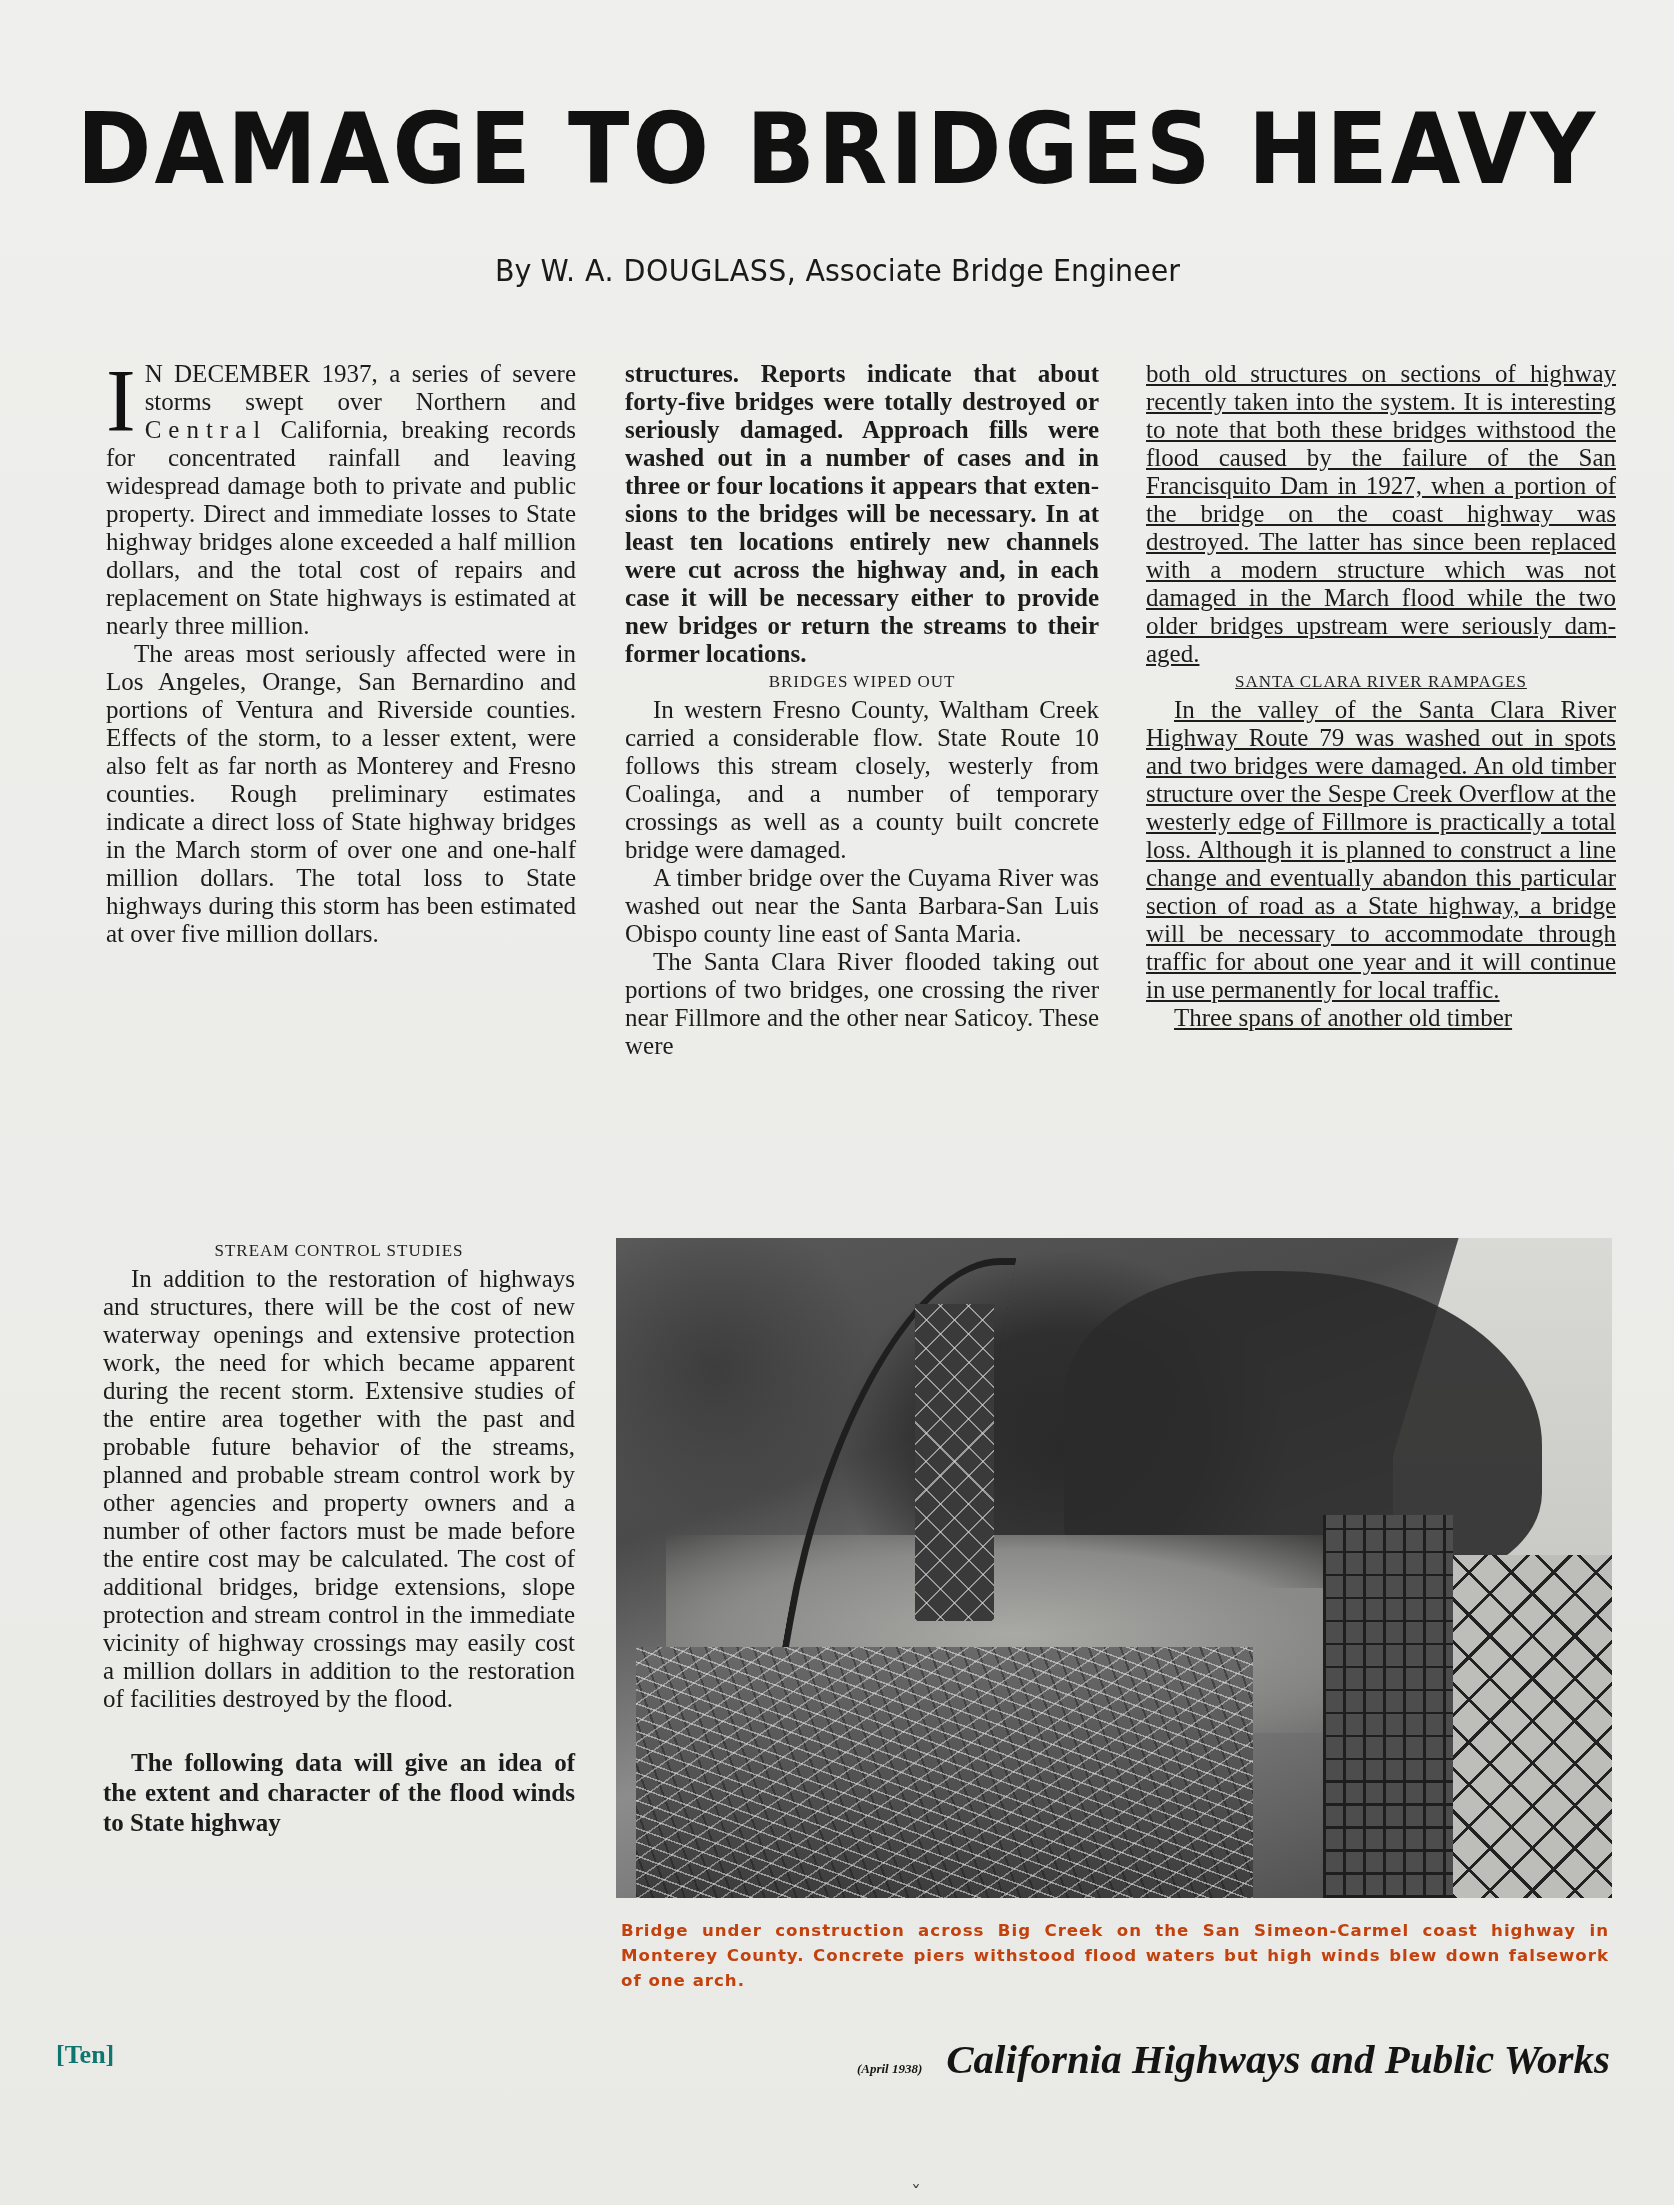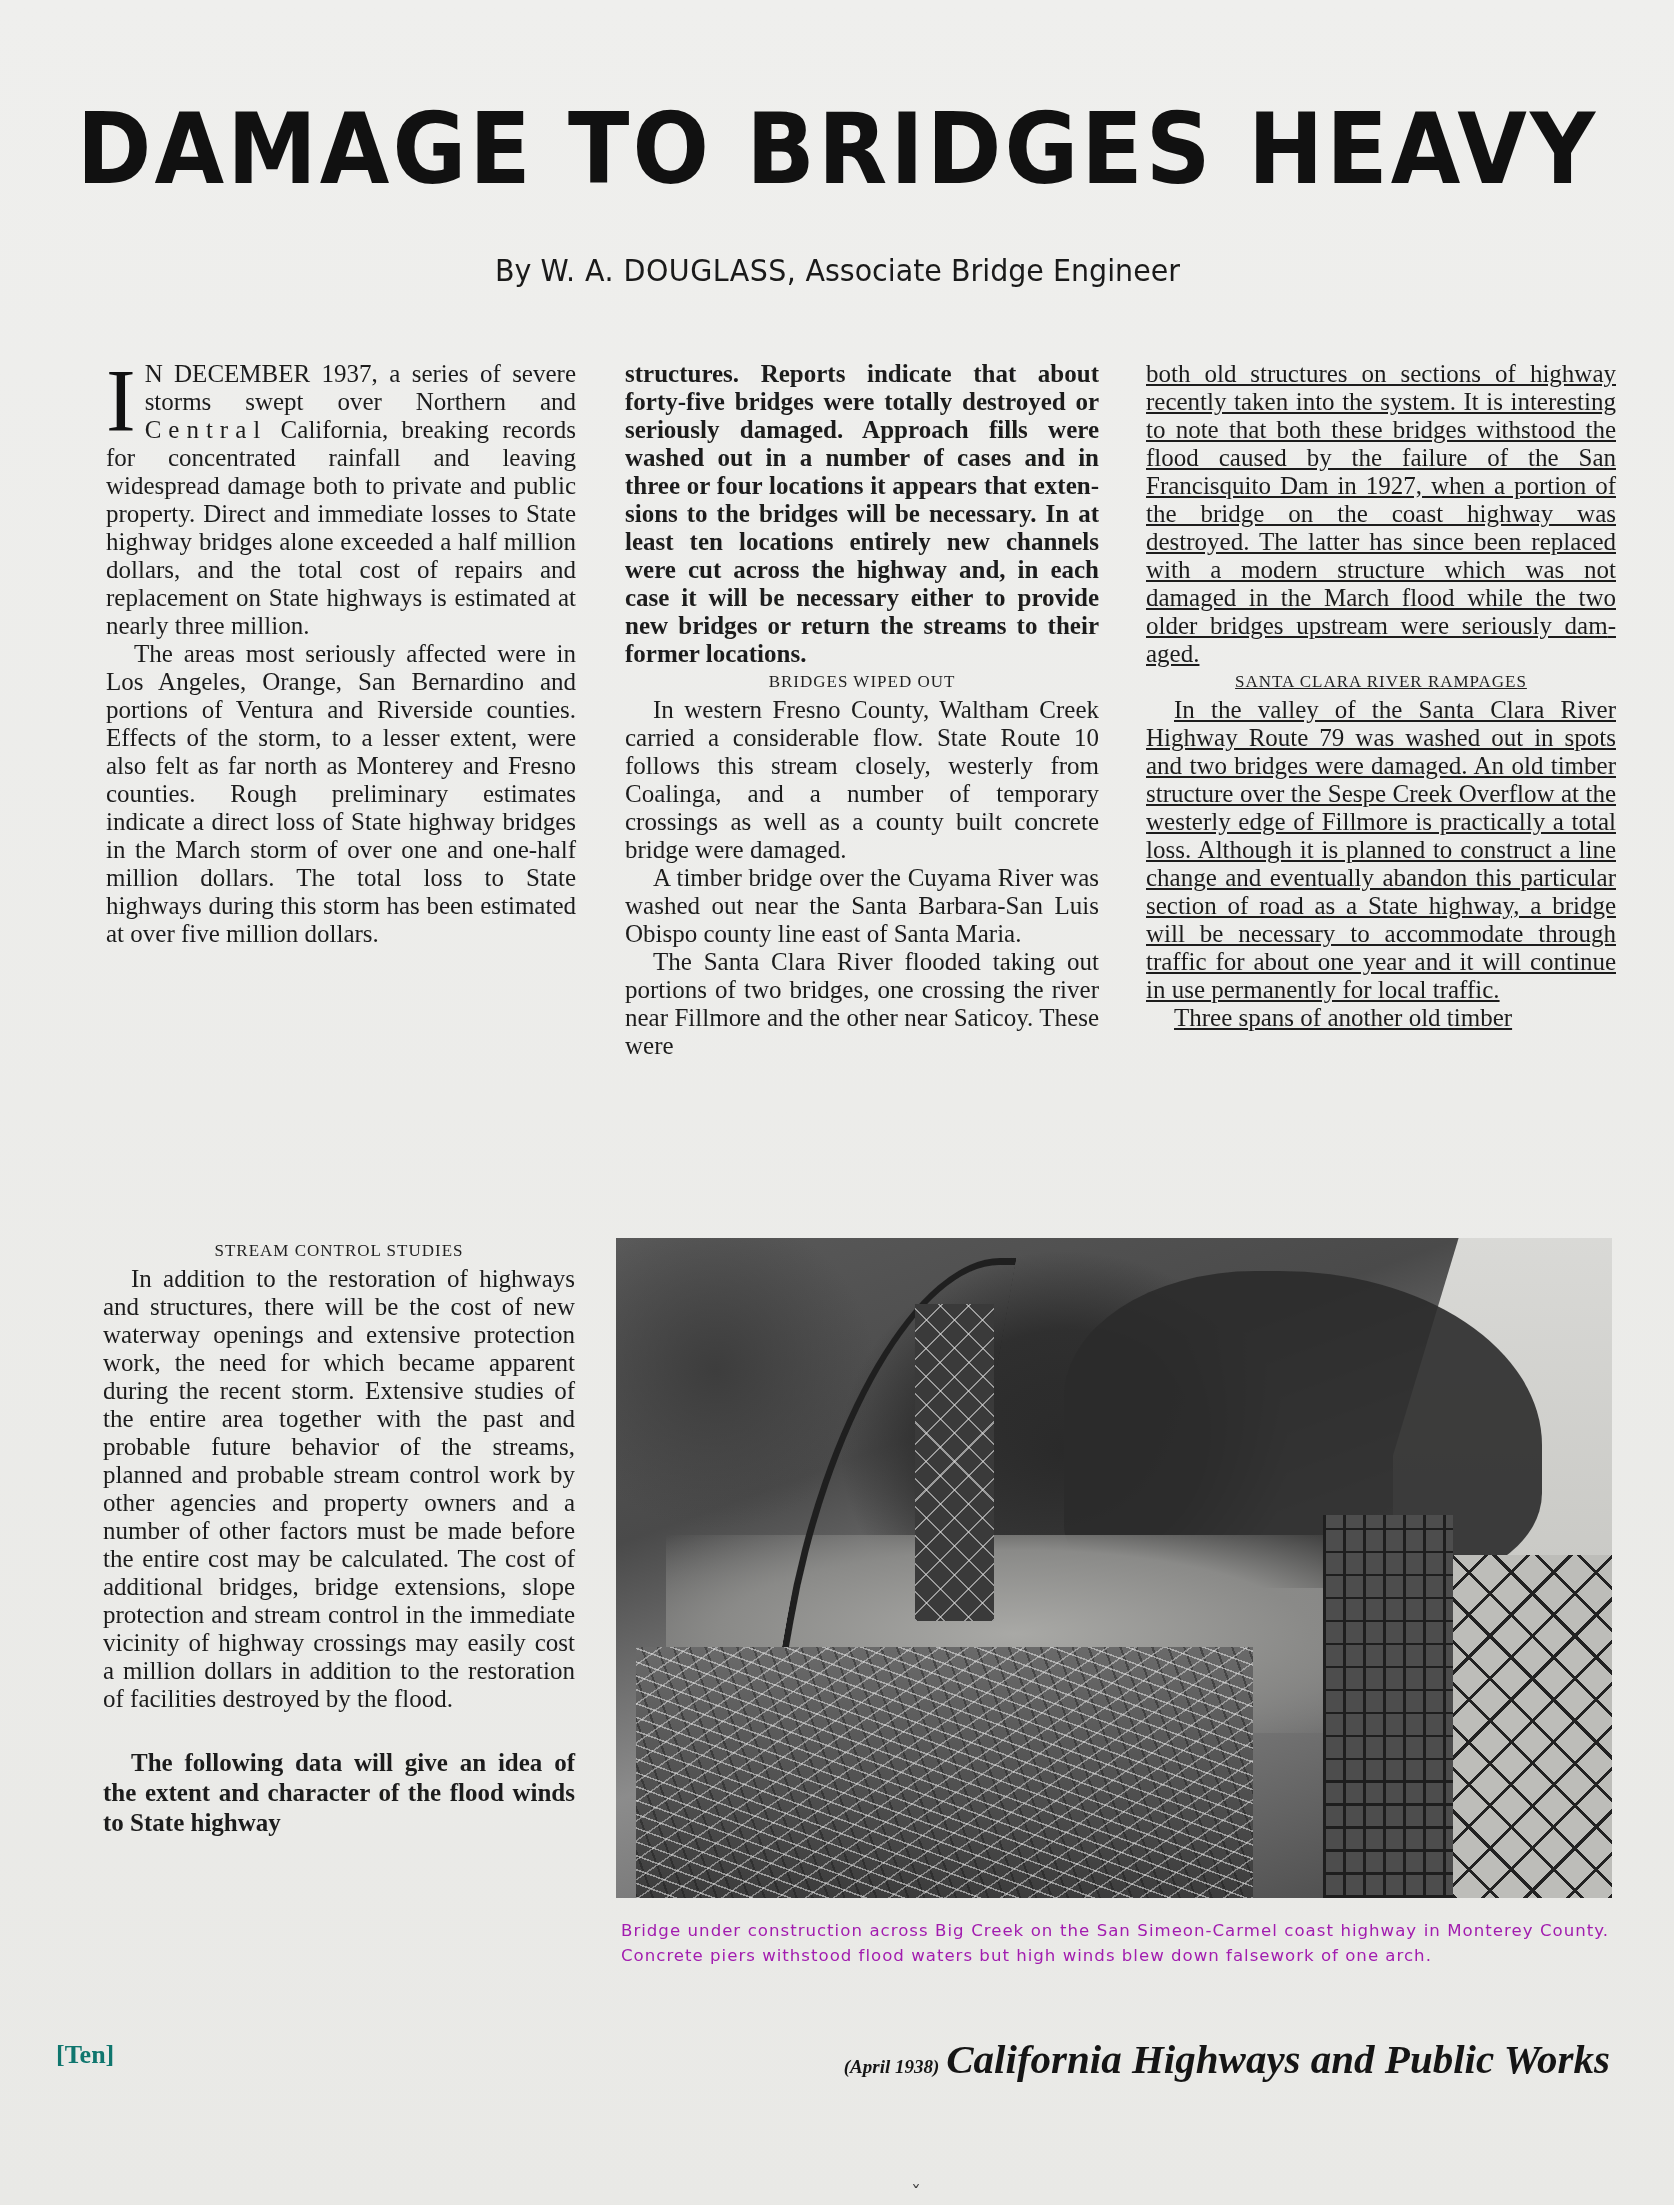--- a/index.html
+++ b/index.html
@@ -128,43 +128,43 @@
     position: absolute; left: 2%; top: 62%; width: 62%; height: 38%;
     background:
       repeating-linear-gradient(20deg, rgba(230,230,230,0.55) 0 1.5px, transparent 1.5px 13px),
       repeating-linear-gradient(-35deg, rgba(230,230,230,0.45) 0 1.5px, transparent 1.5px 16px),
       repeating-linear-gradient(70deg, rgba(20,20,20,0.4) 0 2px, transparent 2px 15px),
       linear-gradient(180deg, #6a6a6a 0%, #3c3c3c 100%);
   }
   .caption {
     position: absolute; left: 621px; top: 1918px; width: 988px;
     font-family: "DejaVu Sans", "Liberation Sans", sans-serif;
-    font-weight: normal;
+    font-weight: bold;
     font-size: 16.6px;
     line-height: 25px;
     letter-spacing: 1px;
     text-align: justify;
-    color: #a21caf;
+    color: #c2410c;
   }
   .folio {
     position: absolute; left: 56px; top: 2040px;
     font-family: "Liberation Serif", "DejaVu Serif", serif;
     font-weight: bold;
     font-size: 26px;
     color: #0f766e;
   }
   .footer-issue {
     position: absolute; right: 65px; top: 2035px;
     font-family: "Liberation Serif", "DejaVu Serif", serif;
     font-style: italic;
     font-weight: bold;
     color: #151515;
     white-space: nowrap;
   }
-  .footer-issue .date { font-size: 19px; margin-right: 7px; }
+  .footer-issue .date { font-size: 13px; margin-right: 24px; }
   .footer-issue .mag { font-size: 41px; }
   .stray-mark {
     position: absolute; left: 911px; top: 2182px;
     font-size: 20px; color: #444;
   }
 </style>
 </head>
 <body>
 
 <div class="page-bg"></div>

